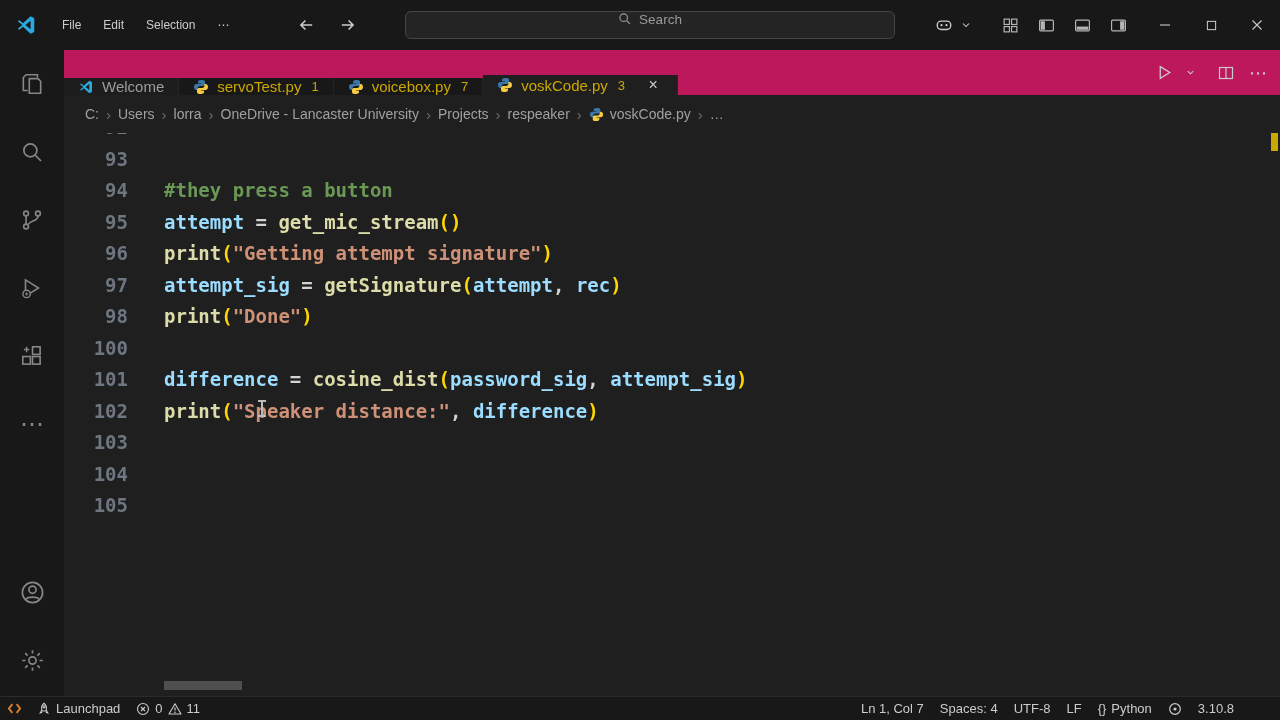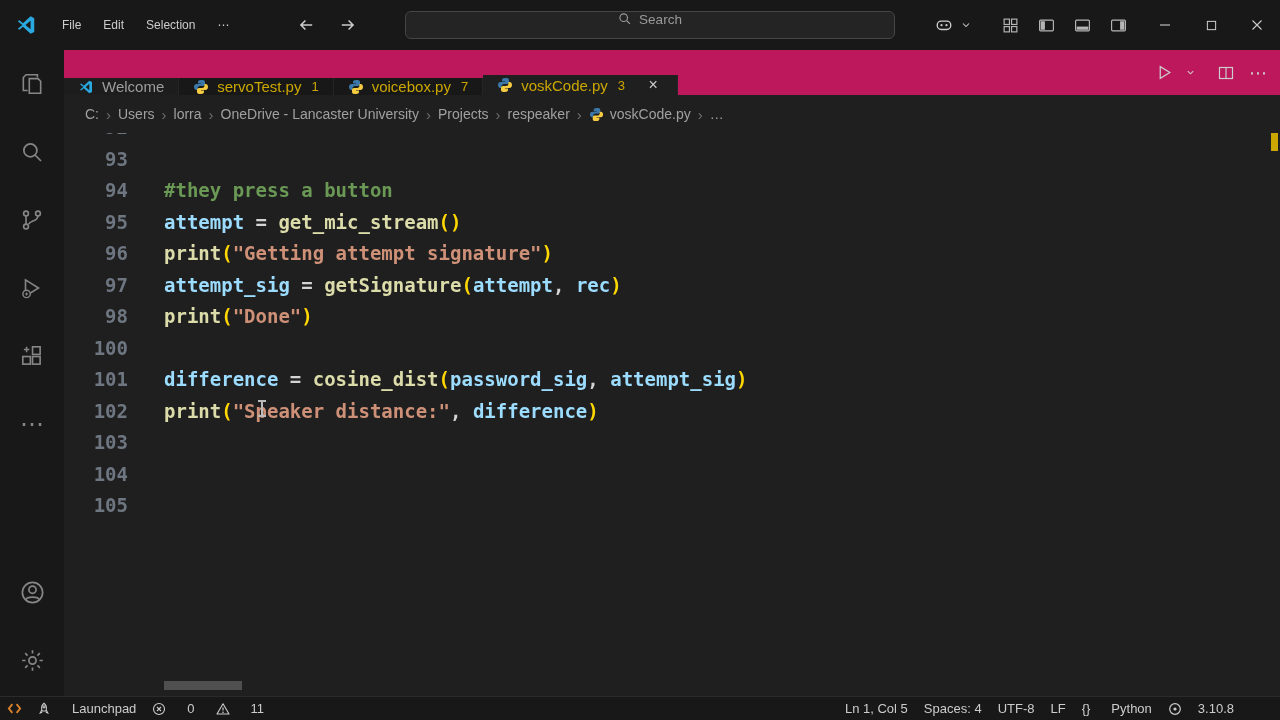--- a/index.html
+++ b/index.html
@@ -65,21 +65,21 @@
   .hscrollbar { position:absolute; left:100px; top:548px; width:78px; height:9px; background:#4F4F4F; }
   .overview-warn { position:absolute; right:2px; top:0; width:7px; height:18px; background:#CCA700; }
   .ibeam { position:absolute; left:192px; top:266px; width:12px; height:20px; }
   .ibeam:before { content:""; position:absolute; left:5px; top:2px; width:2px; height:16px; background:#BBBBBB; }
   .ibeam:after { content:""; position:absolute; left:2px; top:1px; width:8px; height:2px; background:#BBBBBB;
                  box-shadow:0 15px 0 #BBBBBB; }
 
   
   .statusbar { position:absolute; left:0; right:0; bottom:0; height:24px; background:#181818;
                border-top:1px solid #2B2B2B; display:flex; align-items:center; font-size:13px; color:#CCCCCC; }
-  .sb-item { display:flex; align-items:center; gap:21px; padding:0 8px; height:24px; cursor:default; }
+  .sb-item { display:flex; align-items:center; gap:5px; padding:0 8px; height:24px; cursor:default; }
   .sb-remote { padding:0 7px; }
   .sb-right { margin-left:auto; display:flex; align-items:center; padding-right:38px; }
   svg { display:block; }
 </style>
 </head>
 <body>
 
 <div class="app">
 
   <div class="titlebar">
@@ -415,21 +415,21 @@
         <svg width="14" height="14" viewBox="0 0 14 14">
             <path d="M7 1.8 13 12H1z" stroke="#CCCCCC" stroke-width="1.1" fill="none" stroke-linejoin="round"></path>
             <path d="M7 5.6v3" stroke="#CCCCCC" stroke-width="1.2"></path>
             <circle cx="7" cy="10.3" r=".8" fill="#CCCCCC"></circle>
           </svg>
       </span>
       <span>11</span>
     </span>
 
     <span class="sb-right">
-      <span class="sb-item">Ln 1, Col 5</span>
+      <span class="sb-item">Ln 1, Col 7</span>
       <span class="sb-item">Spaces: 4</span>
       <span class="sb-item">UTF-8</span>
       <span class="sb-item">LF</span>
       <span class="sb-item">
         <span>{}</span>
         <span>Python</span>
       </span>
       <span class="sb-item">
         <svg width="14" height="14" viewBox="0 0 14 14">
             <circle cx="7" cy="7" r="5.3" stroke="#CCCCCC" stroke-width="1.2" fill="none"></circle>

